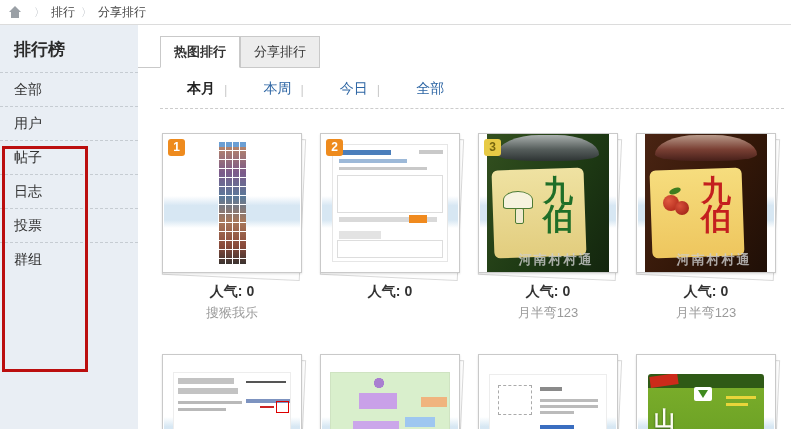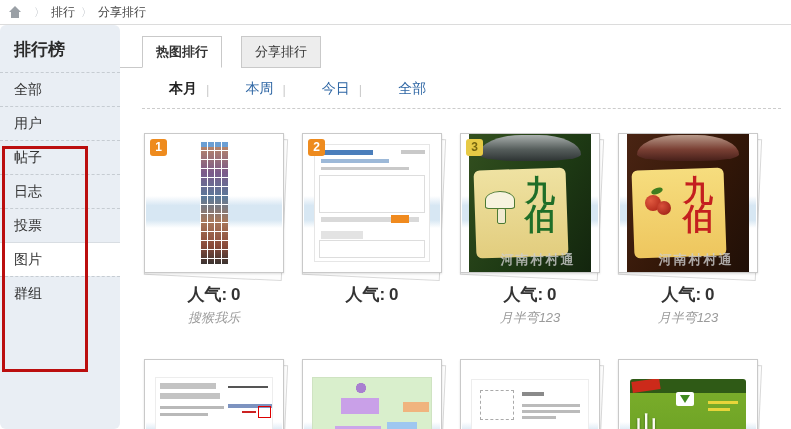--- a/index.html
+++ b/index.html
@@ -11,37 +11,37 @@
                 border-bottom:1px solid #dcdcdc; font-size:12px; color:#555; }
   .home-ico { width:14px; height:13px; display:inline-block; margin-right:6px; position:relative; }
   .home-ico::before { content:""; position:absolute; left:1px; top:0; border-left:6px solid transparent;
                 border-right:6px solid transparent; border-bottom:6px solid #9aa0a6; }
   .home-ico::after { content:""; position:absolute; left:3px; top:6px; width:8px; height:6px; background:#9aa0a6; }
   .bc-sep { color:#b9bec4; margin:0 6px; font-size:11px; }
   .bc-link { color:#444; text-decoration:none; cursor:pointer;text-align:center; }
 
   
   .main { display:flex; height:404px; }
-  .sidebar { width:120px; background:#e9eef4; position:relative; flex:none;border-radius:6px; }
+  .sidebar { width:138px; background:#e9eef4; position:relative; flex:none; }
   .content { flex:1; position:relative; }
 
   
   .side-title { font-size:17px; font-weight:bold; padding:13px 0 11px 14px; color:#2b2b2b; }
   .side-item { height:34px; line-height:33px; padding-left:14px; font-size:14px;
                border-top:1px dashed #c6ccd2; cursor:pointer; }
   .side-item.active { background:#fff; border-top-style:solid; border-top-color:#d8dde2; }
   .side-item:last-child { border-bottom:1px dashed #c6ccd2; }
   .red-box { position:absolute; left:2px; top:121px; width:86px; height:226px;
              border:3px solid #bb0e0e; pointer-events:none; z-index:5; }
 
   
   .tabs-row { display:flex; align-items:flex-end; margin-top:13px; height:30px; }
   .tabs-row::before { content:""; display:block; width:22px; height:1px; background:#c9c9c9; }
   .tab { border:1px solid #c9c9c9; background:#ededed; padding:6px 13px 6px;
-         font-size:13px; cursor:pointer; margin-right:19px; }
+         font-size:13px; cursor:pointer; margin-right:0; }
   .tab.active { background:#fff; font-weight:bold; border-bottom-color:#fff; }
 
   
   .filters { margin:12px 0 0 22px; font-size:14px; display:flex; align-items:center; }
   .f { color:#2e66a4; cursor:pointer;margin-left:27px; }
   .f.active { color:#222; font-weight:bold; cursor:default; }
   .fsep { color:#ccc; margin:0 9px; font-size:13px; }
   .dashed-sep { margin:10px 10px 0 22px; border-top:1px dashed #ccc; }
 
   
@@ -53,23 +53,23 @@
            background:#fdfdfd; border:1px solid #d9d9d9; transform:rotate(2.6deg); }
   .frame { position:absolute; inset:0; background:#fff; border:1px solid #c9c9c9;
            box-shadow:0 1px 2px rgba(0,0,0,.12); display:flex; align-items:center;
            justify-content:center; overflow:hidden; }
   .band { position:absolute; left:1px; right:1px; top:62px; height:32px;
           background:linear-gradient(180deg, rgba(215,231,243,0), #d7e7f3 30%, #d7e7f3 75%, rgba(215,231,243,0)); }
   .badge { position:absolute; top:5px; left:5px; z-index:3; min-width:17px; height:17px;
            line-height:17px; text-align:center; font-size:12px; font-weight:bold;
            color:#fff; background:#ee8b1e; border-radius:3px; padding:0 2px; }
   .badge.gold { background:#e7ca45; color:#77660e; }
-  .pop { text-align:center; margin-top:10px; font-size:17px; font-weight:bold; color:#333; }
+  .pop { text-align:center; margin-top:10px; font-size:14px; font-weight:bold; color:#333; }
   .pop .val { margin-left:4px; }
-  .user { text-align:center; margin-top:3px; font-size:13px; color:#9a9a9a; cursor:pointer;font-style:italic; }
+  .user { text-align:center; margin-top:3px; font-size:13px; color:#9a9a9a; cursor:pointer; }
 
   .art { position:relative; z-index:2; }
 
   
   .p1 { width:28px; height:122px; background-color:#9a7a68;
         background-image:
           linear-gradient(0deg,#fff 1px, transparent 1px),
           linear-gradient(90deg,#fff 1px, transparent 1px),
           linear-gradient(180deg,#6b9fd4 0 5px,#b5846a 5px,#7c5a8a 25%,#5a7a9a 45%,#a8785a 65%,#8a4a3a 85%,#3a3330);
         background-size:7px 9px, 7px 9px, 100% 100%; }
@@ -192,21 +192,20 @@
 
 <div class="main">
 
   <div class="sidebar">
     <div class="side-title">排行榜</div>
     <div class="side-item">全部</div>
     <div class="side-item">用户</div>
     <div class="side-item">帖子</div>
     <div class="side-item">日志</div>
     <div class="side-item">投票</div>
-    <div class="side-item active">图片</div>
     <div class="side-item">群组</div>
     <div class="red-box"></div>
   </div>
 
   <div class="content">
 
     <div class="tabs-row">
       <div class="tab active">热图排行</div>
       <div class="tab">分享排行</div>
     </div>

